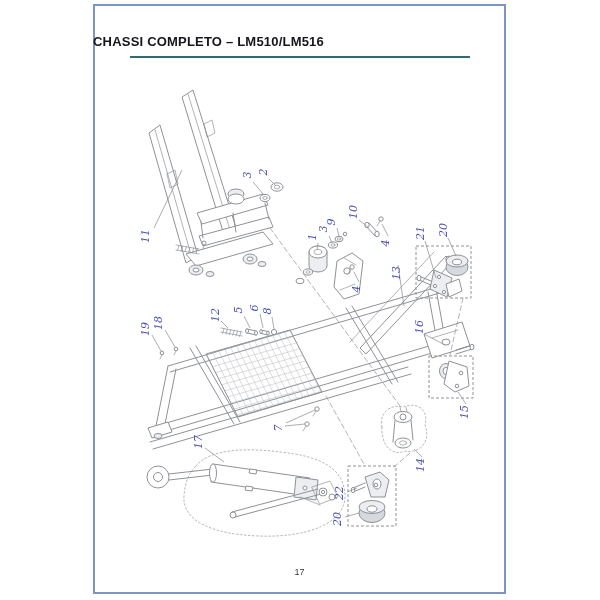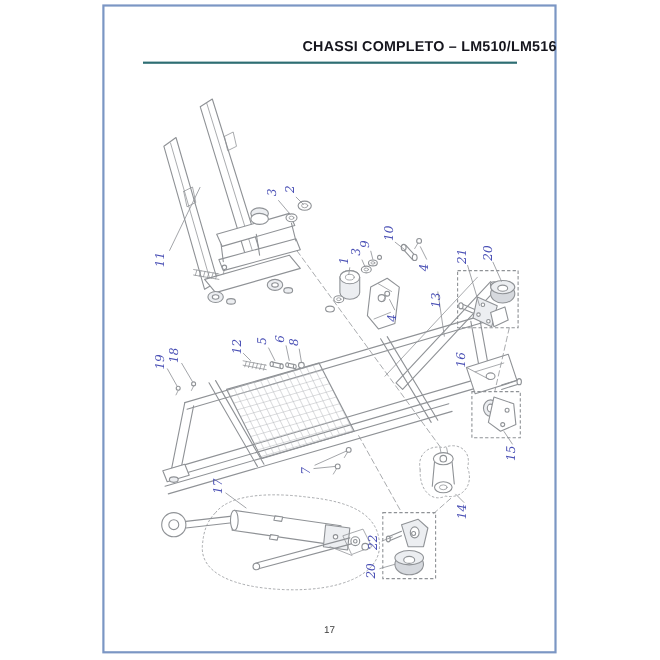--- a/index.html
+++ b/index.html
@@ -5,21 +5,21 @@
   :root{
     --page-border:#7b96c4; --title-rule:#2e6e73; --title-text:#15151d;
     --callout:#4a50b5; --line:#8f9296; --line-light:#b3b6ba;
     --fill-light:#eceef1; --fill-mid:#d6d9de; --page-number:#3a3a3a;
   }
   html,body{margin:0;padding:0}
   body{width:600px;height:600px;position:relative;background:#fff;
        font-family:"Liberation Sans",sans-serif;overflow:hidden}
   .page{position:absolute;left:93px;top:4px;width:413px;height:590px;
         border:2px solid var(--page-border);box-sizing:border-box;background:#fff}
-  .title{position:absolute;left:93px;top:34px;width:413px;text-align:right;
+  .title{position:absolute;left:93px;top:34px;width:413px;text-align:left;
          font-weight:bold;font-size:13px;letter-spacing:.2px;color:var(--title-text)}
   .rule{position:absolute;left:130px;top:56px;width:340px;height:0;
         border-top:2px solid var(--title-rule)}
   .pagenum{position:absolute;left:93px;top:567px;width:413px;text-align:center;
            font-size:9px;color:var(--page-number)}
   svg#diagram{position:absolute;left:0;top:0}
   .ln{fill:none;stroke:var(--line);stroke-width:1;stroke-linecap:round;stroke-linejoin:round}
   .fw{fill:#fff;stroke:var(--line);stroke-width:1;stroke-linejoin:round}
   .fl{fill:var(--fill-light);stroke:var(--line);stroke-width:1;stroke-linejoin:round}
   .fm{fill:var(--fill-mid);stroke:var(--line);stroke-width:1;stroke-linejoin:round}

